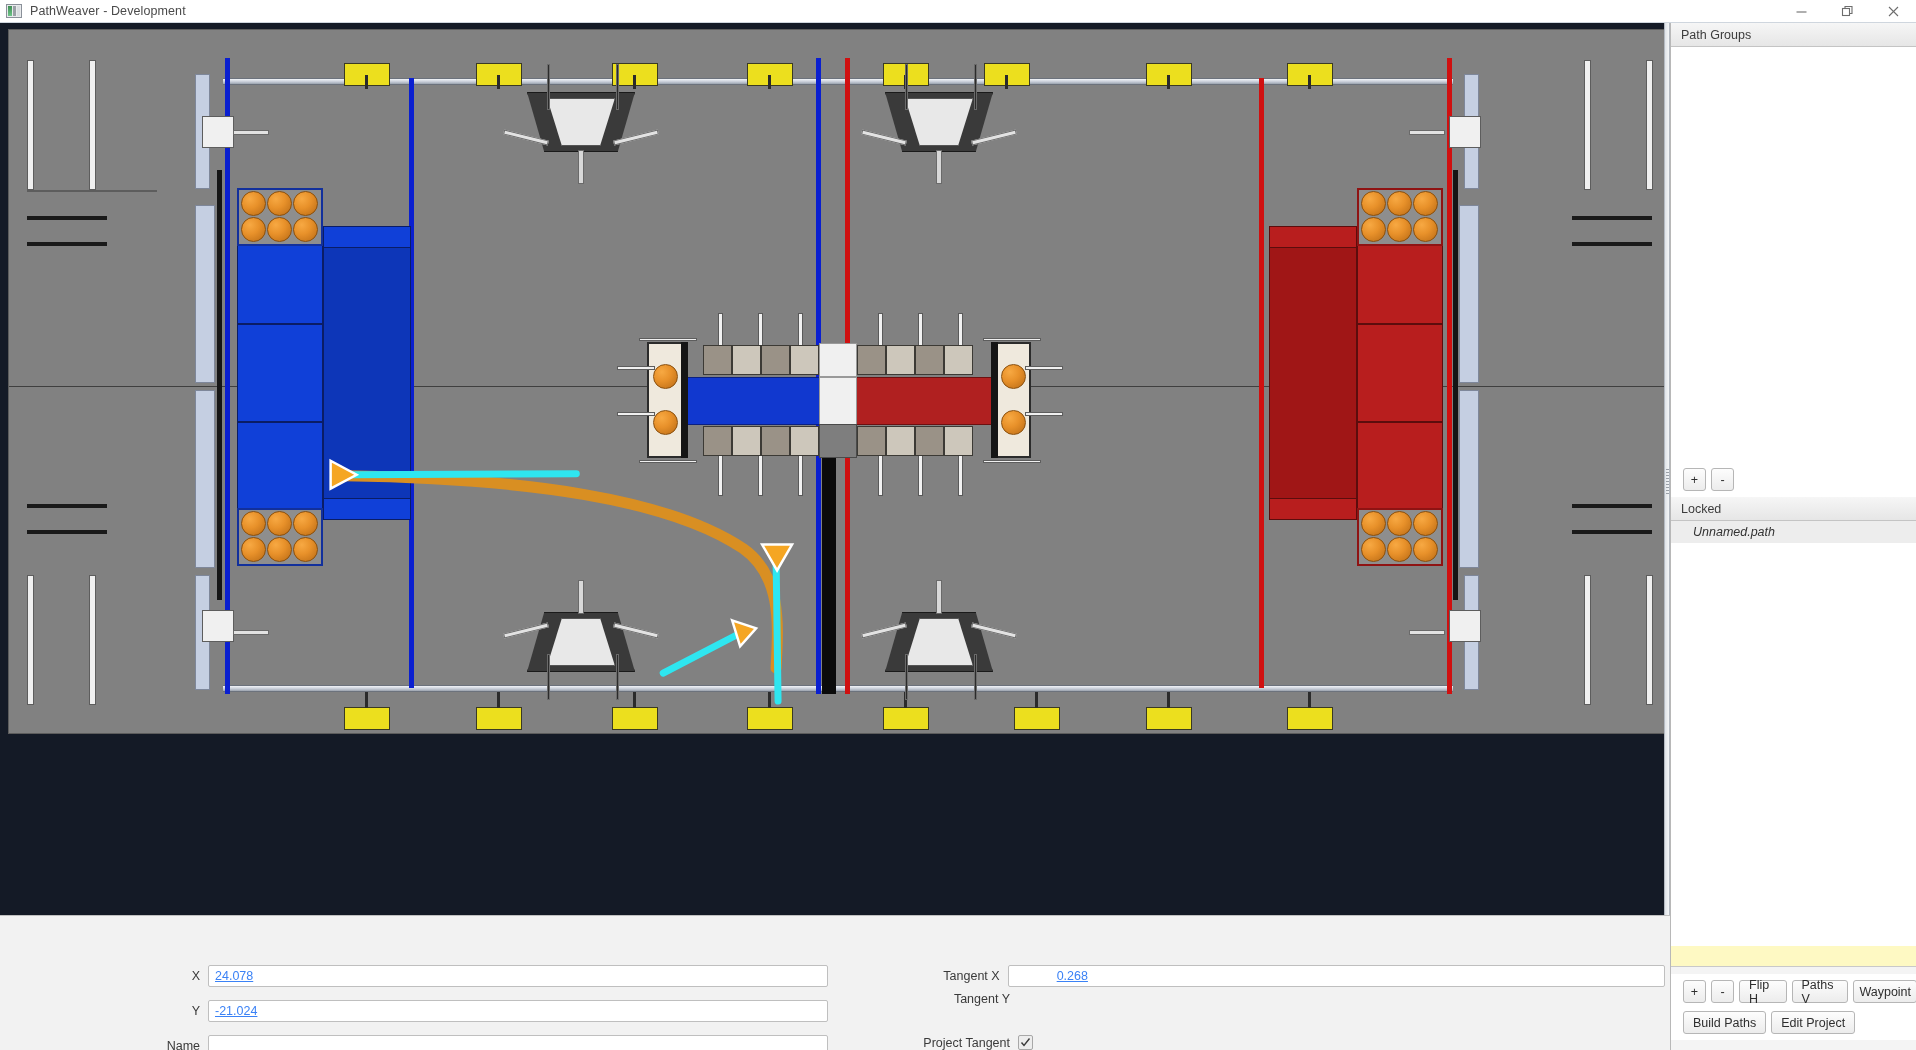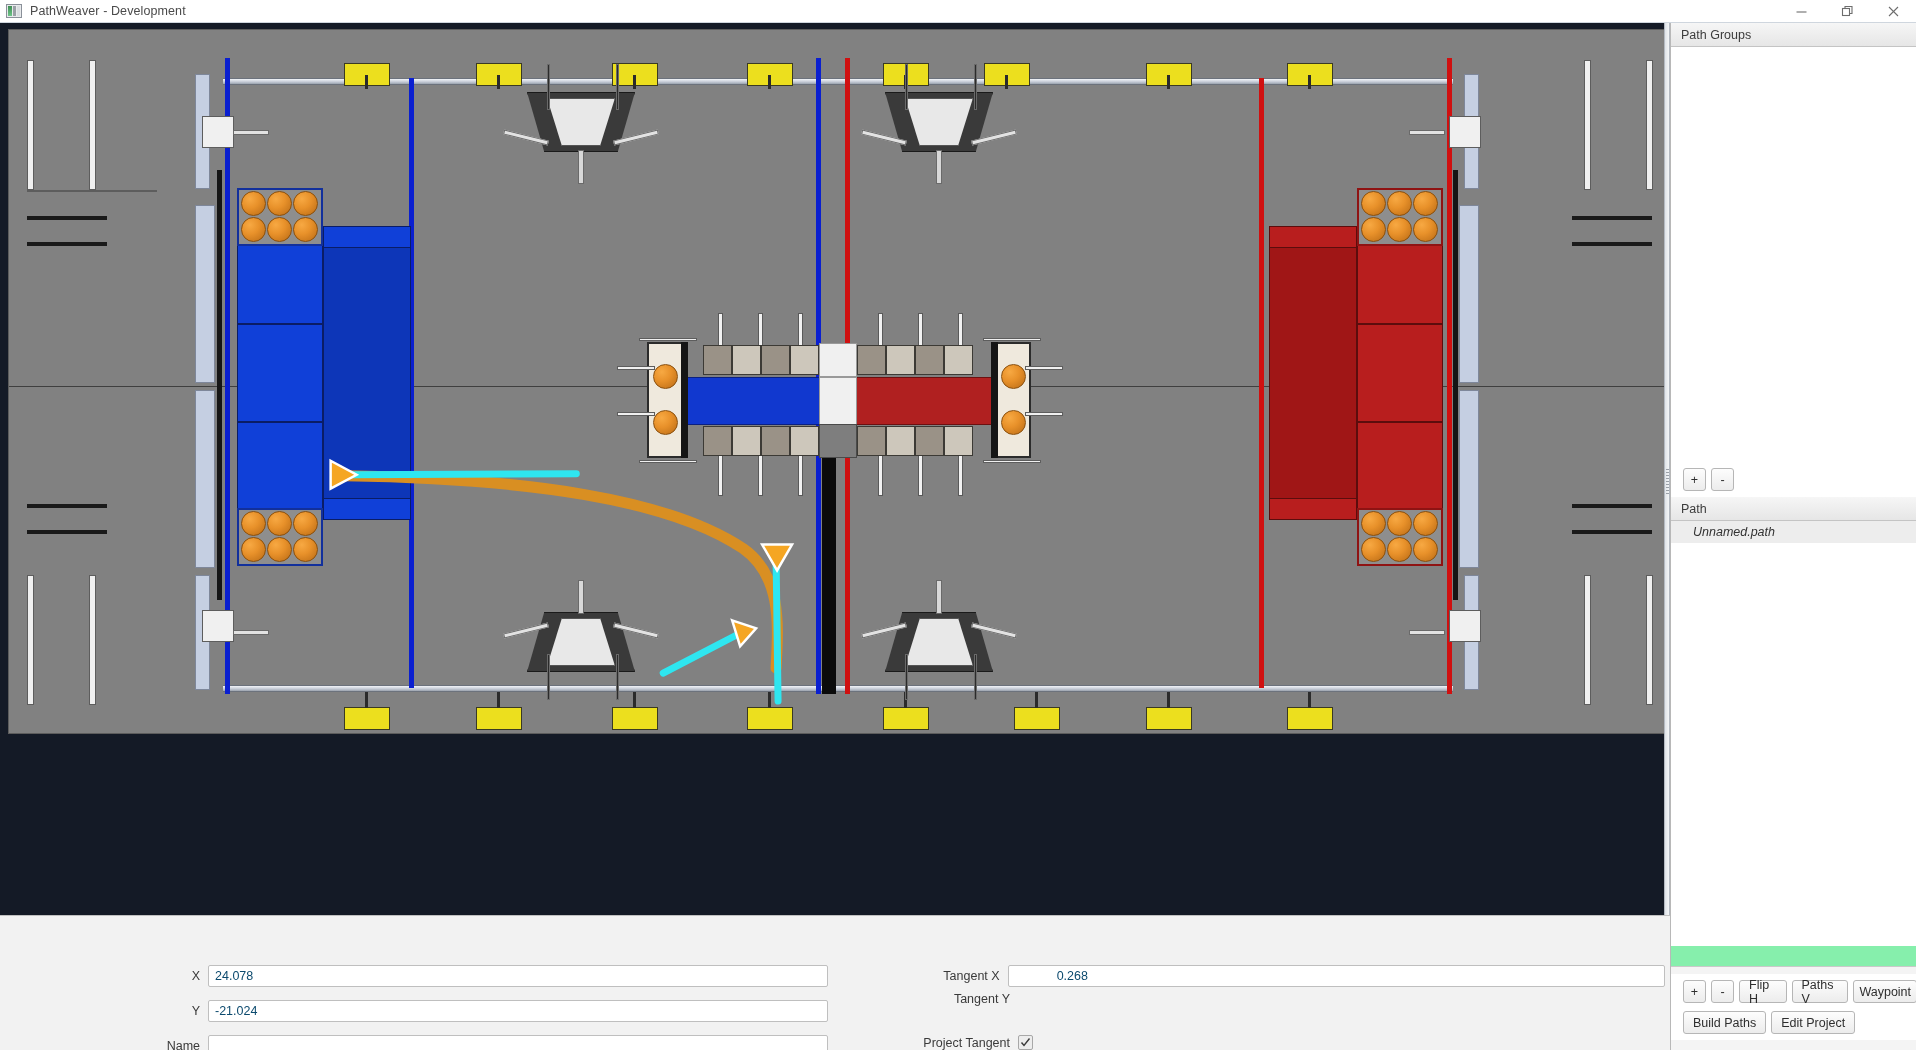--- a/index.html
+++ b/index.html
@@ -128,21 +128,21 @@
 
   
   #darkarea {
     position:absolute; left:0; top:711px; width:1670px; height:181px;
     background:#141a26;
   }
 
   
   #right-panel {
     position: absolute; left: 1670px; top: 0; width: 246px; height: 1027px;
-    background: #86efac;
+    background: #fef9c3;
     border-left: 1px solid #b8b8b8;
   }
   #splitter {
     position:absolute; left: 1664px; top: 0; width: 6px; height: 892px;
     background: linear-gradient(to right,#dfe3e8,#f4f6f8);
     border-left:1px solid #b4bac2; border-right:1px solid #b4bac2;
   }
   #splitter .grip {
     position:absolute; left:1px; top:50%; width:3px; height:26px;
     background: repeating-linear-gradient(#9aa0a8 0 1px, transparent 1px 3px);
@@ -198,22 +198,23 @@
     border-top:6px solid #555; margin-right:7px;
   }
   .field-row {
     position:absolute; display:flex; align-items:center;
   }
   .field-label {
     font-size:12.5px; color:#3a3a3a; text-align:right; margin-right:8px;
   }
   .field-input {
     height: 22px; background:#ffffff; border:1px solid #bfbfbf; border-radius:2px;
-    font-size:12.5px; color:#0c4a6e; padding-left:6px; display:flex; align-items:center;
+    font-size:12.5px; color:#3b82f6; padding-left:6px; display:flex; align-items:center;
     font-family:"Liberation Sans", sans-serif;
+    text-decoration:underline;
   }
   .check {
     width:15px;height:15px;background:#ededed;border:1px solid #a8a8a8;border-radius:2px;
     display:flex;align-items:center;justify-content:center;
   }
 </style>
 </head>
 <body>
 
 <div id="titlebar">
@@ -535,21 +536,21 @@
       <span>Path Groups</span>
     </div>
     <div class="panel-body" style="height:415px;"></div>
 
     <div class="btnbar">
       <div class="btn sq">+</div>
       <div class="btn sq">-</div>
     </div>
 
     <div class="panel-header">
-      <span>Path</span>
+      <span>Locked</span>
     </div>
     <div class="panel-body" style="height:425px;">
       <div class="list-row">
         <span>Unnamed.path</span>
       </div>
     </div>
 
     <div id="bottom-right-controls">
       <div class="btnbar">
         <div class="btn sq">+</div>

